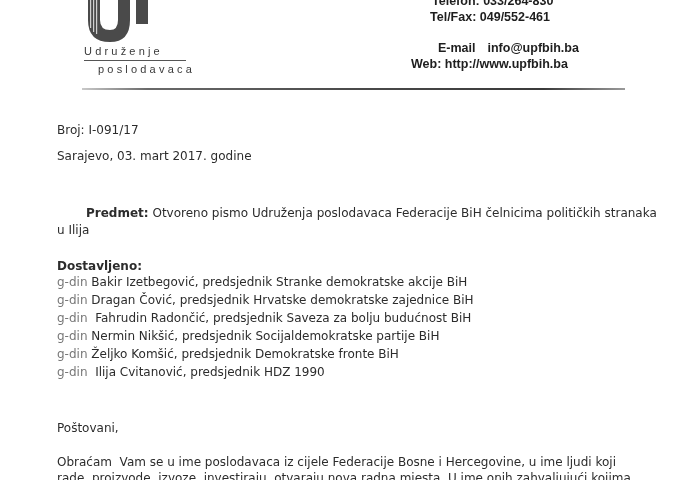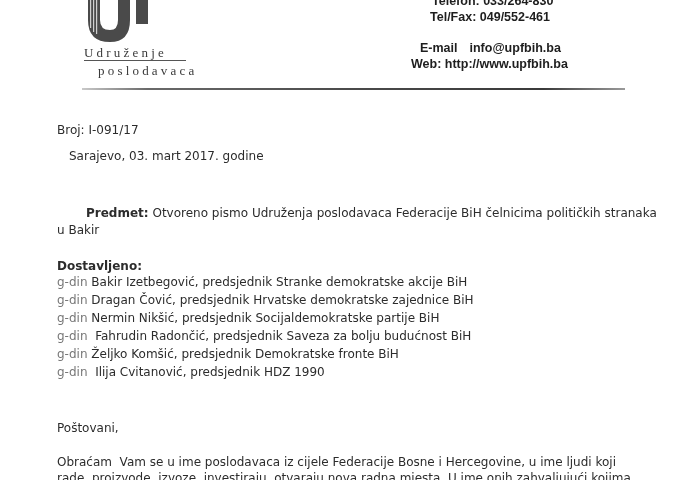--- a/index.html
+++ b/index.html
@@ -26,22 +26,22 @@
       position: absolute;
       left: 80px;
       top: -20px;
       width: 110px;
       height: 65px;
     }
     .logo svg { display: block; }
     .org-name {
       position: absolute;
       left: 84px;
-      font-family: Liberation Serif, serif;
-      font-size: 13px;
+      font-family: Liberation Sans, sans-serif;
+      font-size: 11px;
       color: #3a3a3a;
       letter-spacing: 3.2px;
     }
     .org-line1 { top: 45px; }
     .org-line2 { top: 63px; margin-left: 14px; }
     .org-rule {
       position: absolute;
       left: 84px;
       top: 60px;
       width: 102px;
@@ -53,21 +53,21 @@
       position: absolute;
       font-family: "Liberation Sans", sans-serif;
       font-weight: bold;
       font-size: 12.5px;
       color: #1e1e1e;
       text-align: center;
       white-space: nowrap;
     }
     .c-tel   { left: 432px; top: -6px; }
     .c-fax   { left: 430px; top: 10px; }
-    .c-email { left: 420px; top: 41px; text-align: center; }
+    .c-email { left: 438px; top: 41px; text-align: center; }
     .c-web   { left: 411px; top: 57px; }
     .c-email .gap { display: inline-block; width: 12px; }
     
     .header-rule {
       position: absolute;
       left: 82px;
       top: 88px;
       width: 543px;
       height: 2px;
       background: linear-gradient(to right, #c9c9c9 0%, #6a6a6a 12%, #4a4a4a 50%, #3a3a3a 85%, #9a9a9a 100%);
@@ -110,33 +110,33 @@
   <div class="contact c-tel">Telefon: 033/264-830</div>
   <div class="contact c-fax">Tel/Fax: 049/552-461</div>
   <div class="contact c-email">
     <span>E-mail</span><span class="gap"></span><span>info@upfbih.ba</span>
   </div>
   <div class="contact c-web">Web: http://www.upfbih.ba</div>
 
   <div class="header-rule"></div>
 
   <div class="txt" style="top:122px;">Broj: I-091/17</div>
-  <div class="txt" style="top:148px;margin-left:12px;">Sarajevo, 03. mart 2017. godine</div>
+  <div class="txt" style="top:148px;">Sarajevo, 03. mart 2017. godine</div>
 
   <div class="txt" style="top:205px;margin-left:29px;">
     <span class="bold">Predmet:</span><span> Otvoreno pismo Udruženja poslodavaca Federacije BiH čelnicima političkih stranaka</span>
   </div>
-  <div class="txt" style="top:222px;">u Bakir</div>
+  <div class="txt" style="top:222px;">u Ilija</div>
 
   <div class="txt bold" style="top:258px;">Dostavljeno:</div>
   <div class="txt recipients" style="top:273px;">
     <div class="row"><span class="gdin">g-din</span><span> Bakir Izetbegović, predsjednik Stranke demokratske akcije BiH</span></div>
     <div class="row"><span class="gdin">g-din</span><span> Dragan Čović, predsjednik Hrvatske demokratske zajednice BiH</span></div>
+    <div class="row"><span class="gdin">g-din</span><span style="white-space:pre;">  Fahrudin Radončić, predsjednik Saveza za bolju budućnost BiH</span></div>
     <div class="row"><span class="gdin">g-din</span><span> Nermin Nikšić, predsjednik Socijaldemokratske partije BiH</span></div>
-    <div class="row"><span class="gdin">g-din</span><span style="white-space:pre;">  Fahrudin Radončić, predsjednik Saveza za bolju budućnost BiH</span></div>
     <div class="row"><span class="gdin">g-din</span><span> Željko Komšić, predsjednik Demokratske fronte BiH</span></div>
     <div class="row"><span class="gdin">g-din</span><span style="white-space:pre;">  Ilija Cvitanović, predsjednik HDZ 1990</span></div>
   </div>
 
   <div class="txt" style="top:420px;">Poštovani,</div>
   <div class="txt" style="top:454px; white-space:pre;">Obraćam  Vam se u ime poslodavaca iz cijele Federacije Bosne i Hercegovine, u ime ljudi koji</div>
   <div class="txt" style="top:470px;">rade, proizvode, izvoze, investiraju, otvaraju nova radna mjesta. U ime onih zahvaljujući kojima</div>
 
 </div>
 

